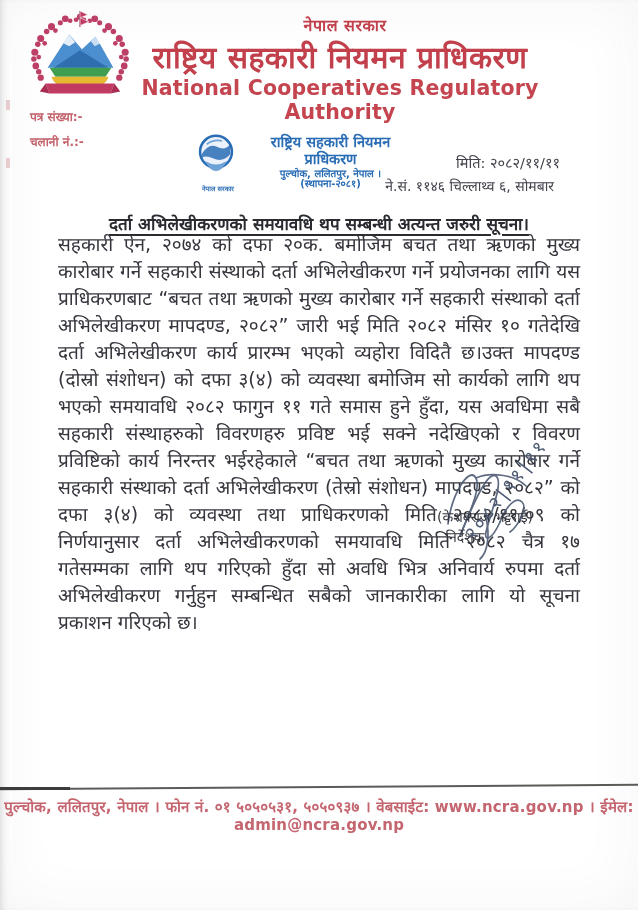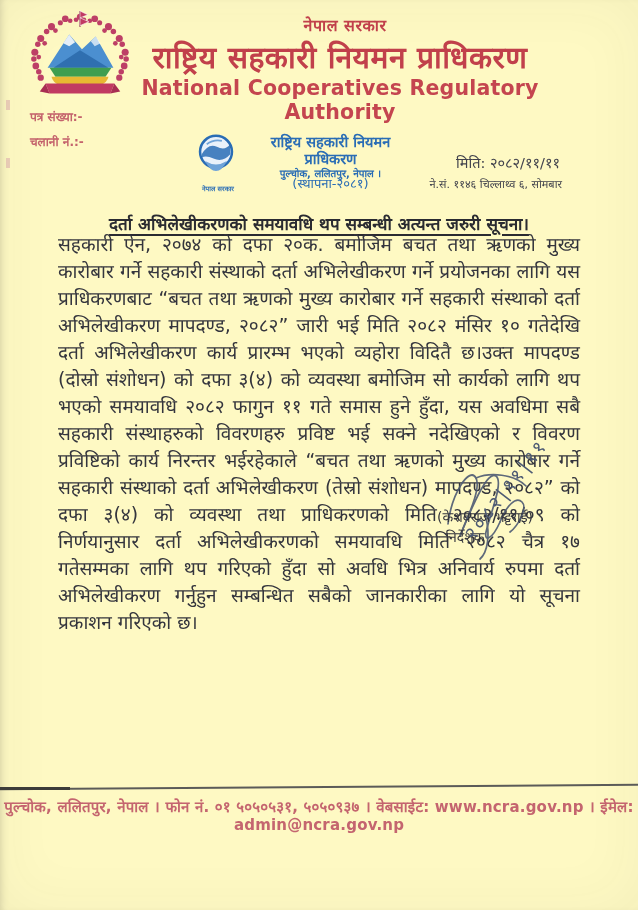--- a/index.html
+++ b/index.html
@@ -1,20 +1,20 @@
 <!DOCTYPE html>
 <html><head>
 <meta charset="utf-8">
 <style>
   html,body{margin:0;padding:0;background:#e9e9e7;}
   .page{
     position:relative;
     width:638px;height:910px;
     margin:0 auto;
-    background:#fef9c3;
+    background:#ffffff;
     box-shadow:inset 0 0 60px rgba(60,60,55,.05), inset 6px 0 10px -6px rgba(0,0,0,.18);
     overflow:hidden;
     font-family:"DejaVu Sans","Liberation Sans",sans-serif;
   }
   .abs{position:absolute;}
 
   
   .gov-line{top:14px;left:120px;width:450px;text-align:center;
     color:#c1404b;font-size:16px;font-weight:bold;letter-spacing:.5px;}
   .org-np{top:36px;left:100px;width:480px;text-align:center;
@@ -33,25 +33,25 @@
   .dispatch-no{top:133px;left:30px;}
 
   
   .stamp{top:128px;left:193px;width:225px;color:#2a6db5;}
   .stamp-globe{position:absolute;top:4px;left:2px;width:42px;height:48px;}
   .stamp-caption{position:absolute;top:52px;left:-2px;width:50px;text-align:center;
     font-size:6.5px;font-weight:bold;color:#2a6db5;}
   .stamp-text{margin-left:50px;text-align:center;}
   .stamp-org{font-size:14.5px;font-weight:bold;line-height:17px;padding-top:6px;}
   .stamp-addr{font-size:10px;font-weight:bold;line-height:11px;}
-  .stamp-estd{font-size:13px;font-weight:normal;line-height:10px;}
+  .stamp-estd{font-size:10px;font-weight:bold;line-height:10px;}
 
   
   .date1{top:152px;right:78px;color:#41424c;font-size:14.5px;font-weight:500;}
-  .date2{top:176px;right:76px;color:#41424c;font-size:11px;font-weight:500;}
+  .date2{top:176px;right:84px;color:#41424c;font-size:14px;font-weight:500;}
 
   
   .notice-title{top:212px;left:50px;width:538px;text-align:center;
     color:#2a2b31;font-size:17px;font-weight:bold;
     text-decoration:underline;text-underline-offset:4px;text-decoration-thickness:1.5px;}
 
   
   .notice-body{top:231px;left:58px;width:522px;
     color:#34353d;font-size:19px;line-height:27px;text-align:justify;}
 

